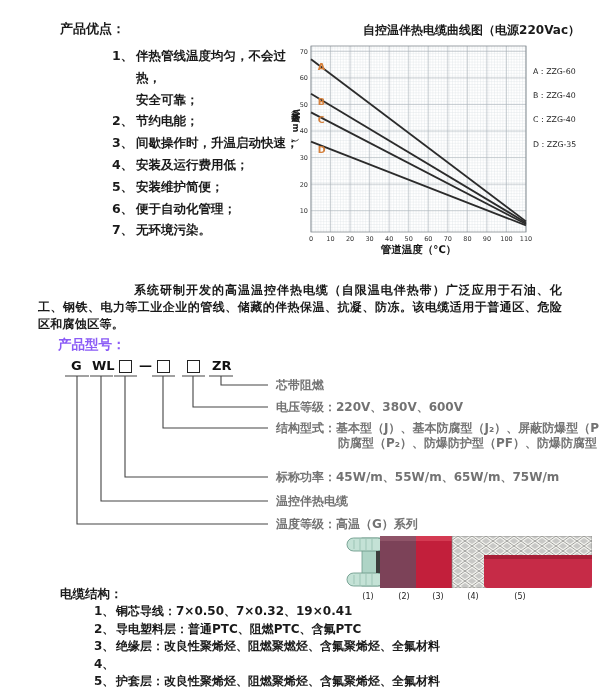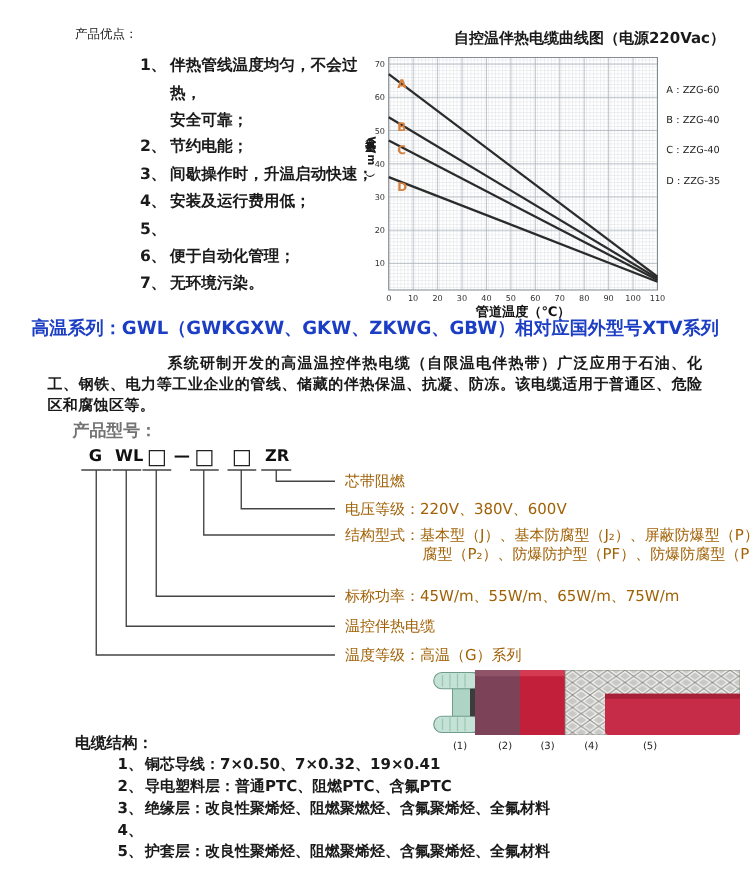--- a/index.html
+++ b/index.html
@@ -1,46 +1,46 @@
 <!DOCTYPE html>
 <html><head>
 <meta charset="utf-8">
 <style>
   html,body{margin:0;padding:0;background:#e8e8e8;}
   #page{position:relative;width:600px;height:696px;background:#ffffff;overflow:hidden;
         font-family:"DejaVu Sans",sans-serif;color:#1a1a1a;}
   
   .adv{position:absolute;left:60px;top:20px;width:250px;}
-  .adv-title{font-size:10px;font-weight:normal;}
+  .adv-title{font-size:13px;font-weight:bold;}
   .adv-list{margin-top:7px;padding-left:52px;}
   .adv-item{display:flex;font-size:12.5px;font-weight:bold;line-height:21.8px;}
   .adv-item .num{width:24px;flex:0 0 24px;}
   .adv-item .txt{white-space:pre-line;}
   
   .chart{position:absolute;left:290px;top:20px;width:310px;height:240px;}
   .chart-title{position:absolute;left:8px;top:2px;width:282px;text-align:right;
                font-size:12px;font-weight:bold;}
   .chart-ylabel{position:absolute;left:0px;top:85px;writing-mode:vertical-rl;
                 font-size:8.5px;font-weight:bold;letter-spacing:1px;}
   .chart-svg-wrap{position:absolute;left:8px;top:22px;}
   .chart-legend{position:absolute;left:243px;top:46px;}
   .legend-item{font-size:7.8px;font-weight:normal;margin-bottom:13.2px;white-space:nowrap;color:#222;}
   
   .series-heading{position:absolute;left:0;top:253px;width:600px;text-align:center;
                   font-size:14.5px;font-weight:bold;color:#1b3ec4;}
   .description{position:absolute;left:38px;top:282px;width:524px;font-size:12px;
                font-weight:bold;line-height:17px;text-align:justify;text-indent:96px;
                letter-spacing:0.3px;}
-  .model-heading{position:absolute;left:58px;top:336px;font-size:13.5px;font-weight:bold;color:#737373;}
+  .model-heading{position:absolute;left:58px;top:336px;font-size:13.5px;font-weight:bold;color:#8b5cf6;}
   
   .model{position:absolute;left:0;top:356px;width:600px;height:195px;}
   .model svg{position:absolute;left:0;top:0;}
   .sym{position:absolute;top:2px;font-size:13px;font-weight:bold;color:#111;}
   .sym-box{position:absolute;top:4px;width:11px;height:11px;border:1.6px solid #222;background:#fff;}
-  .mlabel{position:absolute;left:276px;font-size:12px;font-weight:normal;line-height:14.5px;color:#a16207;white-space:nowrap;}
+  .mlabel{position:absolute;left:276px;font-size:12px;font-weight:bold;line-height:14.5px;color:#737373;white-space:nowrap;}
   .mlabel.wrap{white-space:normal;width:318px;padding-left:62px;text-indent:-62px;}
   
   .cable-img{position:absolute;left:346px;top:536px;width:246px;height:66px;}
   .cable-parts{position:absolute;left:0;top:56px;width:246px;height:12px;}
   .part-label{position:absolute;top:0;width:26px;text-align:center;font-size:8px;color:#222;}
   
   .cs-heading{position:absolute;left:60px;top:586px;font-size:12.5px;font-weight:bold;}
   .cs-list{position:absolute;left:94px;top:603px;}
   .cs-item{display:flex;font-size:12px;font-weight:bold;line-height:17.6px;white-space:nowrap;}
   .cs-item .num{width:22px;flex:0 0 22px;}
@@ -70,20 +70,21 @@
           <span class="txt">间歇操作时，升温启动快速；</span>
         </div>
 
         <div class="adv-item">
           <span class="num">4、</span>
           <span class="txt">安装及运行费用低；</span>
         </div>
 
         <div class="adv-item">
           <span class="num">5、</span>
+          <span class="txt">安装维护简便；</span>
         </div>
 
         <div class="adv-item">
           <span class="num">6、</span>
           <span class="txt">便于自动化管理；</span>
         </div>
 
         <div class="adv-item">
           <span class="num">7、</span>
           <span class="txt">无环境污染。</span>
@@ -157,21 +158,20 @@
         <div class="legend-item">A：ZZG-60</div>
 
         <div class="legend-item">B：ZZG-40</div>
 
         <div class="legend-item">C：ZZG-40</div>
 
         <div class="legend-item">D：ZZG-35</div>
       </div>
   </div>
 
-  <div class="series-heading">高温系列：GWL（GWKGXW、GKW、ZKWG、GBW）相对应国外型号XTV系列</div>
 
   <div class="description">系统研制开发的高温温控伴热电缆（自限温电伴热带）广泛应用于石油、化工、钢铁、电力等工业企业的管线、储藏的伴热保温、抗凝、防冻。该电缆适用于普通区、危险区和腐蚀区等。</div>
 
   <div class="model-heading">产品型号：</div>
 
   <div class="model">
     <svg width="600" height="195" viewBox="0 0 600 195">
       <g stroke="#444" stroke-width="1.1" fill="none">
 
         <path d="M65 20H89 M90 20H113 M114 20H137 M152 20H175 M182 20H205 M209 20H233"></path>

